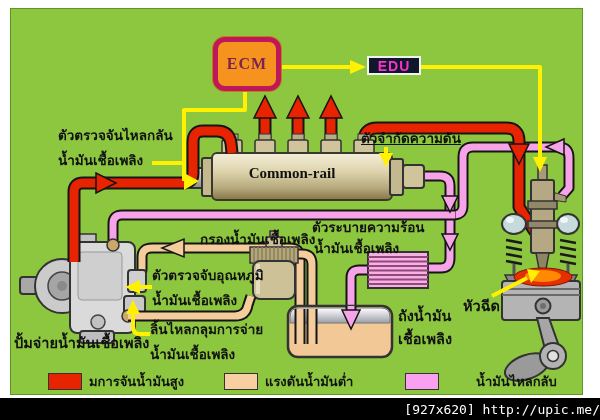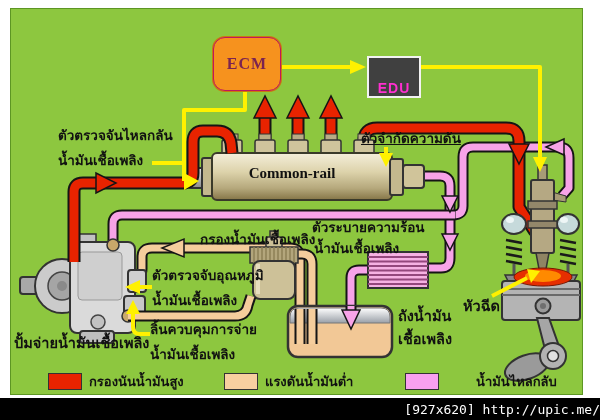--- a/index.html
+++ b/index.html
@@ -14,25 +14,25 @@
   .red {stroke:#E82300;stroke-width:9;fill:none;stroke-linejoin:round;}
   .pink{stroke:#F7A3E8;stroke-width:7;fill:none;stroke-linejoin:round;}
   .tan {stroke:#F5CD9C;stroke-width:7;fill:none;stroke-linejoin:round;}
   .y   {stroke:#FFF100;stroke-width:4;fill:none;stroke-linejoin:round;}
   .ah-red {fill:#E82300;stroke:#151515;stroke-width:1.5;}
   .ah-pink{fill:#F7A3E8;stroke:#151515;stroke-width:1.5;}
   .ah-tan {fill:#F5CD9C;stroke:#151515;stroke-width:1.5;}
   .ah-y   {fill:#FFF100;stroke:none;}
   
   .ecm{position:absolute;left:213px;top:37px;width:68px;height:54px;box-sizing:border-box;
-       background:#F6921E;border:1px solid #be185d;border-radius:12px;display:flex;
+       background:#F6921E;border:5px solid #be185d;border-radius:12px;display:flex;
        align-items:center;justify-content:center;font:bold 16px "Liberation Serif",serif;
        color:#7B2450;letter-spacing:1px;box-shadow:0 0 0 1px #c97a10;}
-  .edu{position:absolute;left:367px;top:56px;width:54px;height:42px;box-sizing:border-box;
-       background:#404040;border:2px solid #f2f2f2;display:flex;align-items:flex-end;
+  .edu{position:absolute;left:367px;top:56px;width:54px;height:19px;box-sizing:border-box;
+       background:#0f172a;border:2px solid #f2f2f2;display:flex;align-items:center;
        justify-content:center;font:bold 14px "Liberation Sans",sans-serif;color:#FF2FD0;
        letter-spacing:1px;}
   .lbl{position:absolute;color:#111;font-weight:bold;font-size:13.5px;line-height:1.15;
        white-space:nowrap;}
   .lbl.big{font-size:14.5px;}
   .rail-text{position:absolute;left:232px;top:165px;width:120px;text-align:center;
        font:bold 15px "Liberation Serif",serif;color:#111;}
   
   .leg{position:absolute;display:flex;align-items:center;gap:7px;}
   .leg .sw{display:inline-block;width:34px;height:17px;border:1.5px solid #333;box-sizing:border-box;}
@@ -252,32 +252,32 @@
       <span>EDU</span>
     </div>
   <div class="rail-text">Common-rail</div>
 
   <div class="lbl" style="left:58px;top:128px;">ตัวตรวจจันไหลกลัน</div>
   <div class="lbl" style="left:58px;top:153px;">น้ำมันเชื้อเพลิง</div>
   <div class="lbl" style="left:361px;top:131px;text-decoration:underline;">ตัวจำกัดความดัน</div>
   <div class="lbl" style="left:168px;top:232px;margin-left:32px;">กรองน้ำมันเชื้อเพลิง</div>
   <div class="lbl" style="left:152px;top:268px;">ตัวตรวจจับอุณหภูมิ</div>
   <div class="lbl" style="left:152px;top:293px;">น้ำมันเชื้อเพลิง</div>
-  <div class="lbl" style="left:150px;top:322px;">ลิ้นควบคุมการจ่าย</div>
+  <div class="lbl" style="left:150px;top:322px;">ลิ้นไหลกลุมการจ่าย</div>
   <div class="lbl" style="left:150px;top:347px;">น้ำมันเชื้อเพลิง</div>
   <div class="lbl big" style="left:14px;top:335px;">ปั้มจ่ายน้ำมันเชื้อเพลิง</div>
   <div class="lbl" style="left:312px;top:220px;">ตัวระบายความร้อน</div>
   <div class="lbl" style="left:314px;top:241px;">น้ำมันเชื้อเพลิง</div>
   <div class="lbl big" style="left:398px;top:308px;">ถังน้ำมัน</div>
   <div class="lbl big" style="left:398px;top:331px;">เชื้อเพลิง</div>
   <div class="lbl big" style="left:463px;top:298px;">หัวฉีด</div>
 
   <div class="leg" style="left:48px;top:371px;">
     <span class="sw" style="background: rgb(232, 35, 0);"></span>
-    <span class="tx">กรองนันน้ำมันสูง</span>
+    <span class="tx">มการจันน้ำมันสูง</span>
   </div>
   <div class="leg" style="left:224px;top:371px;">
     <span class="sw" style="background: rgb(248, 207, 160);"></span>
     <span class="tx">แรงดันน้ำมันต่ำ</span>
   </div>
   <div class="leg" style="left:405px;top:371px;gap:37px;">
     <span class="sw" style="background: rgb(249, 160, 240);"></span>
     <span class="tx">น้ำมันไหลกลับ</span>
   </div>
 

